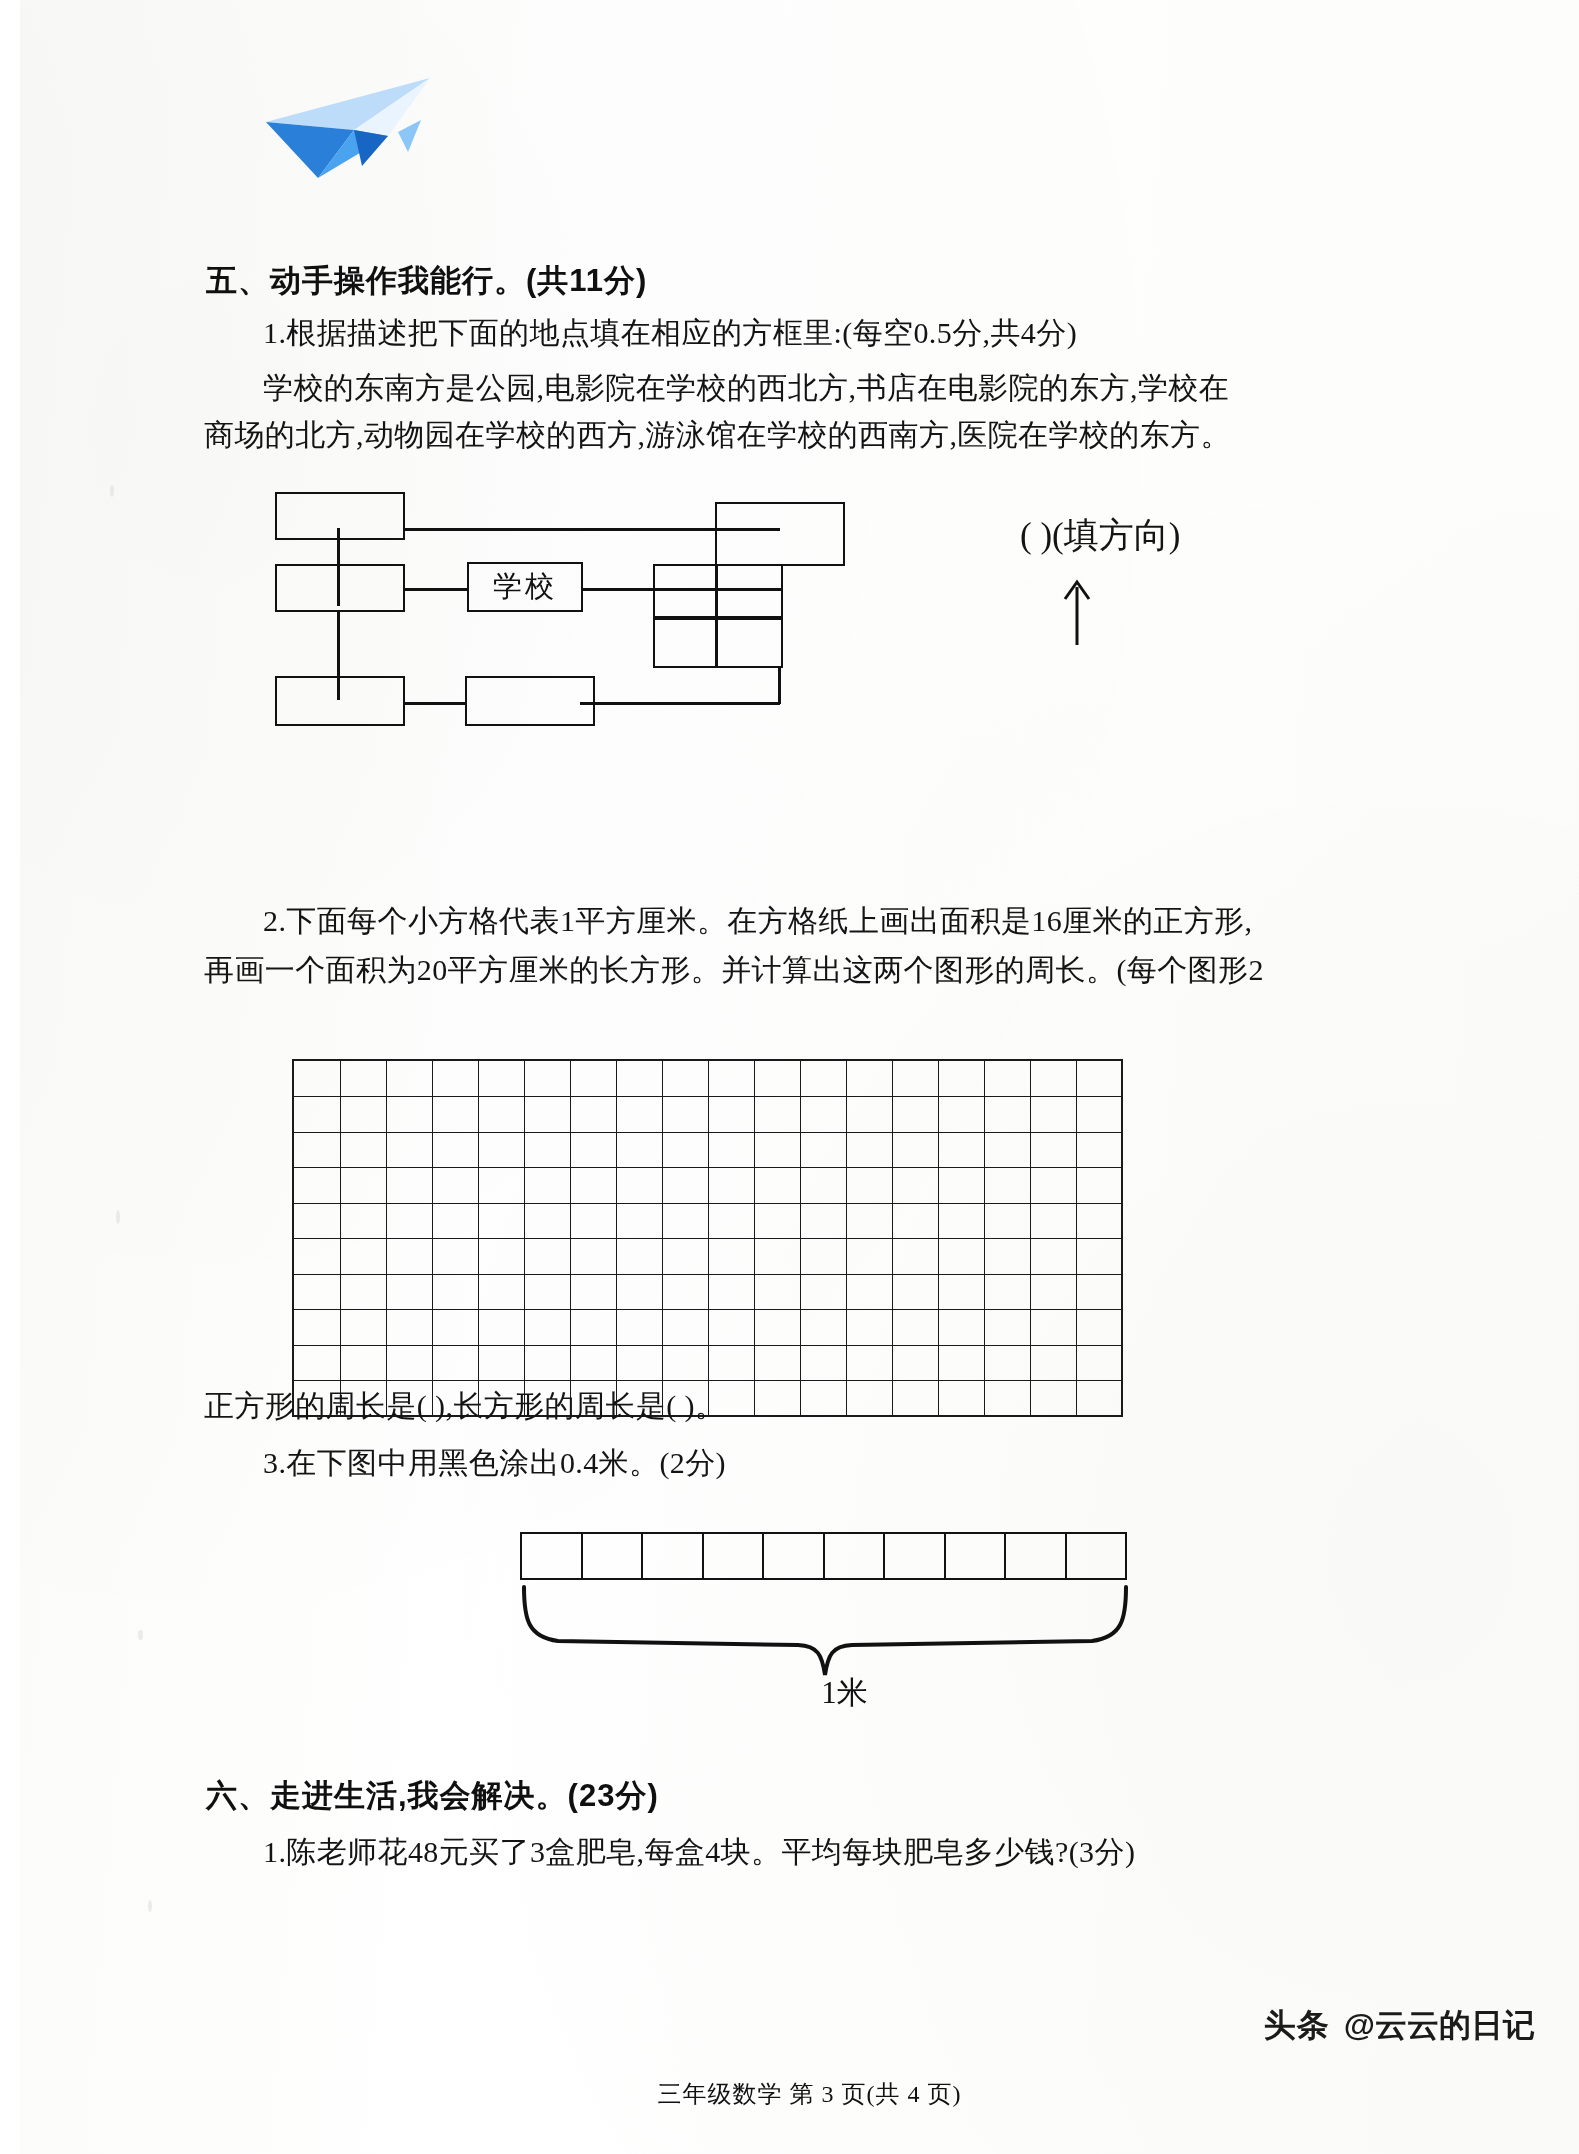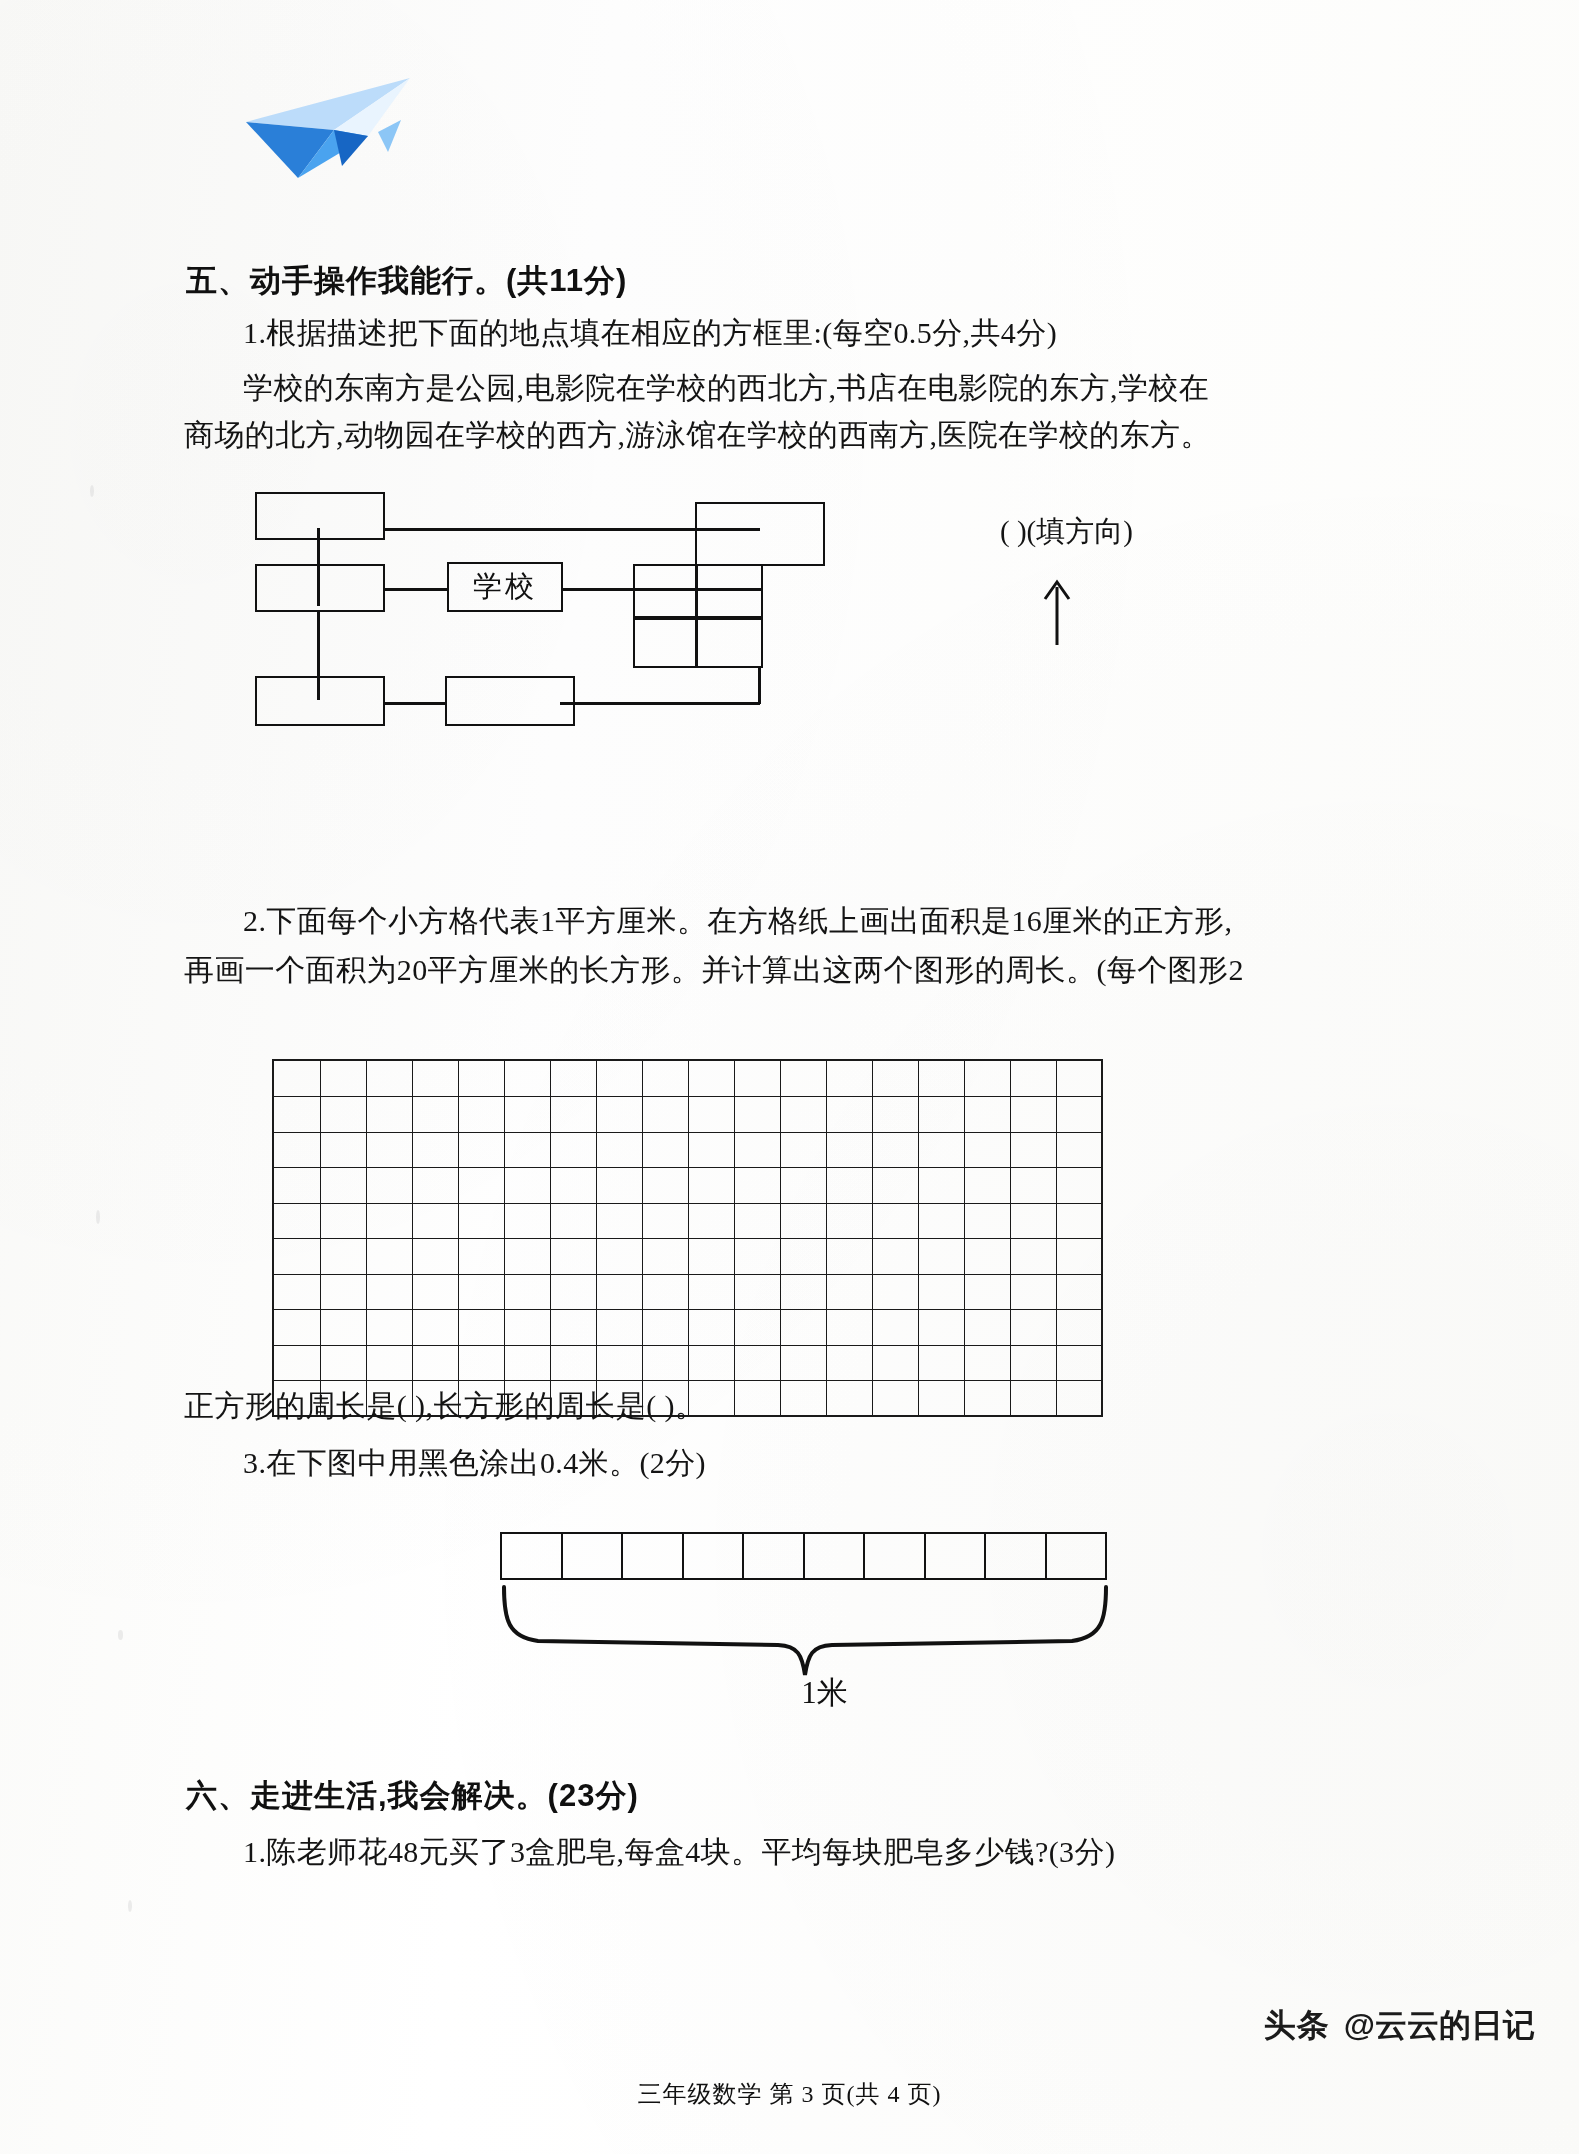--- a/index.html
+++ b/index.html
@@ -8,20 +8,21 @@
     height: 2154px;
     background: #ffffff;
     font-family: "Liberation Serif", "DejaVu Serif", serif;
     position: relative;
     overflow: hidden;
   }
   .page {
     position: absolute;
     inset: 0;
     background: #fdba74;
+    margin-left: 20px;
   }
   
   .scan-tint {
     position: absolute;
     inset: 0;
     background:
       radial-gradient(ellipse at 12% 20%, rgba(0,0,0,0.016), transparent 55%),
       radial-gradient(ellipse at 88% 72%, rgba(0,0,0,0.014), transparent 55%),
       linear-gradient(95deg, rgba(250,250,248,1) 0%, rgba(255,255,255,1) 35%, rgba(252,252,250,1) 100%);
     pointer-events: none;
@@ -78,21 +79,21 @@
   }
   .dline {
     position: absolute;
     background: #111;
   }
   .dline.h { height: 2.5px; }
   .dline.v { width: 2.5px; }
 
   .dir-answer {
     position: absolute;
-    font-size: 29px;
+    font-size: 35px;
     color: #141414;
     white-space: nowrap;
   }
   .north-arrow {
     position: absolute;
     left: 1040px;
     top: 575px;
     width: 34px;
     height: 72px;
   }

